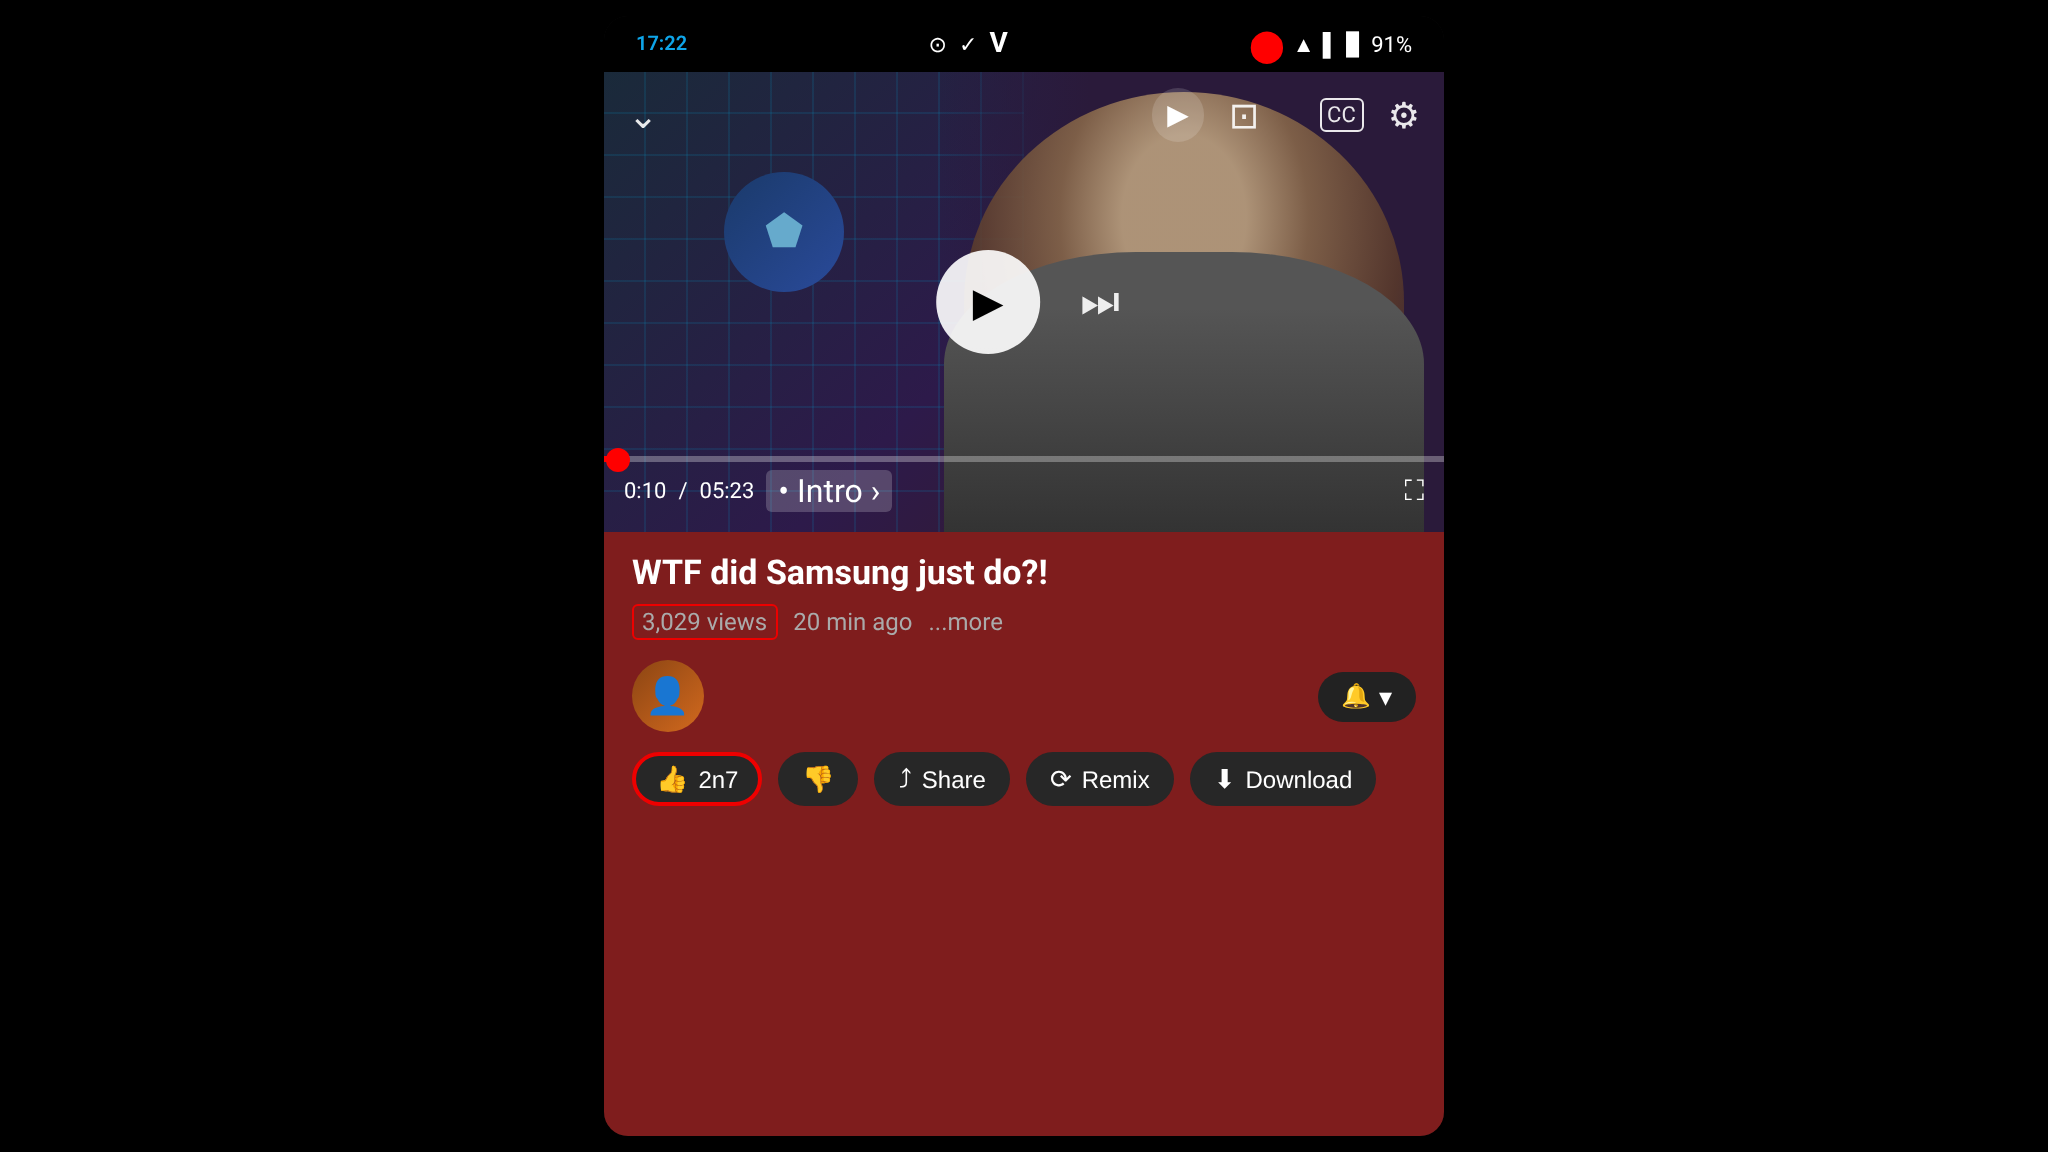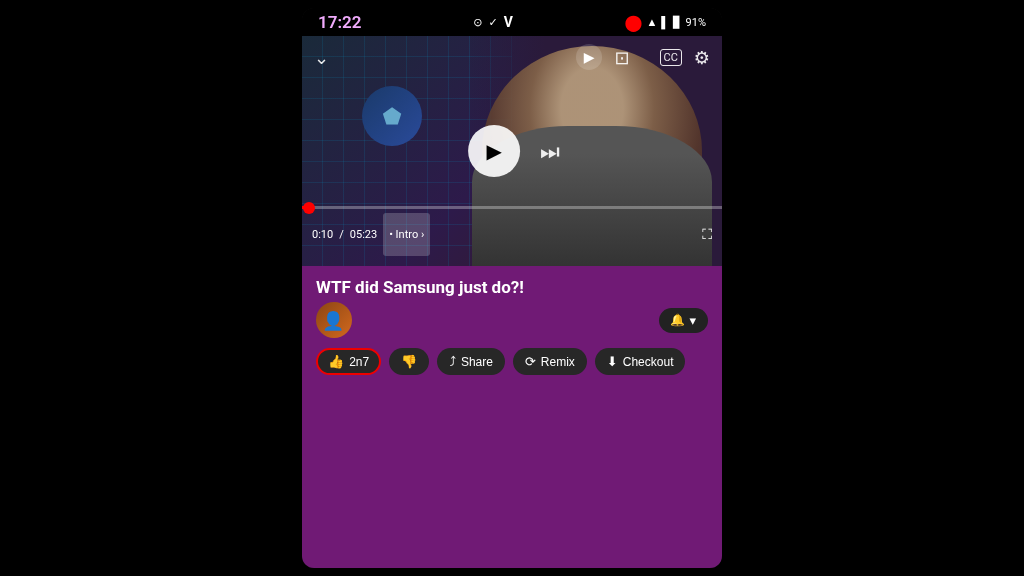--- a/index.html
+++ b/index.html
@@ -27,22 +27,22 @@
     .status-bar {
       background: #000;
       display: flex;
       justify-content: space-between;
       align-items: center;
       padding: 4px 16px;
       height: 28px;
       flex-shrink: 0;
     }
     .status-time {
-      color: #f0abfc;
-      font-size: 17px;
+      color: #0ea5e9;
+      font-size: 10px;
       font-weight: 600;
     }
     .status-icons {
       display: flex;
       align-items: center;
       gap: 4px;
     }
     .status-icon {
       color: #fff;
       font-size: 11px;
@@ -205,33 +205,33 @@
       justify-content: space-between;
       align-items: center;
       padding: 4px 10px 6px;
     }
     .time-text {
       color: #fff;
       font-size: 11px;
     }
     .intro-badge {
       color: #fff;
-      font-size: 11px;
+      font-size: 16px;
       background: rgba(255,255,255,0.2);
-      padding: 15px 6px;
+      padding: 1px 6px;
       border-radius: 3px;
     }
     .fullscreen-icon {
       color: #fff;
       font-size: 14px;
     }
     
     .content-area {
       flex: 1;
-      background: #701a75;
+      background: #7f1d1d;
       overflow: hidden;
       padding: 10px 14px 8px;
     }
     .video-title {
       color: #fff;
       font-size: 17px;
       font-weight: 700;
       margin-bottom: 4px;
       line-height: 1.3;
     }
@@ -394,20 +394,25 @@
         </div>
         <span class="fullscreen-icon">⛶</span>
       </div>
     </div>
   </div>
 
   <div class="content-area">
 
     <div class="video-title">WTF did Samsung just do?!</div>
 
+    <div class="video-meta">
+      <span class="views-badge">3,029 views</span>
+      <span class="meta-time">20 min ago</span>
+      <span class="meta-more">...more</span>
+    </div>
 
     <div class="channel-row">
       <div class="channel-left">
         <div class="channel-avatar">
           <span style="font-size:18px;">👤</span>
         </div>
       </div>
       <button class="bell-btn">
         <span>🔔</span>
         <span class="btn-icon">▾</span>
@@ -430,19 +435,19 @@
         <span>Share</span>
       </button>
 
       <button class="action-btn">
         <span class="btn-icon">⟳</span>
         <span>Remix</span>
       </button>
 
       <button class="action-btn">
         <span class="btn-icon">⬇</span>
-        <span>Checkout</span>
+        <span>Download</span>
       </button>
 
     </div>
   </div>
 
 </div>
 
 </body></html>

